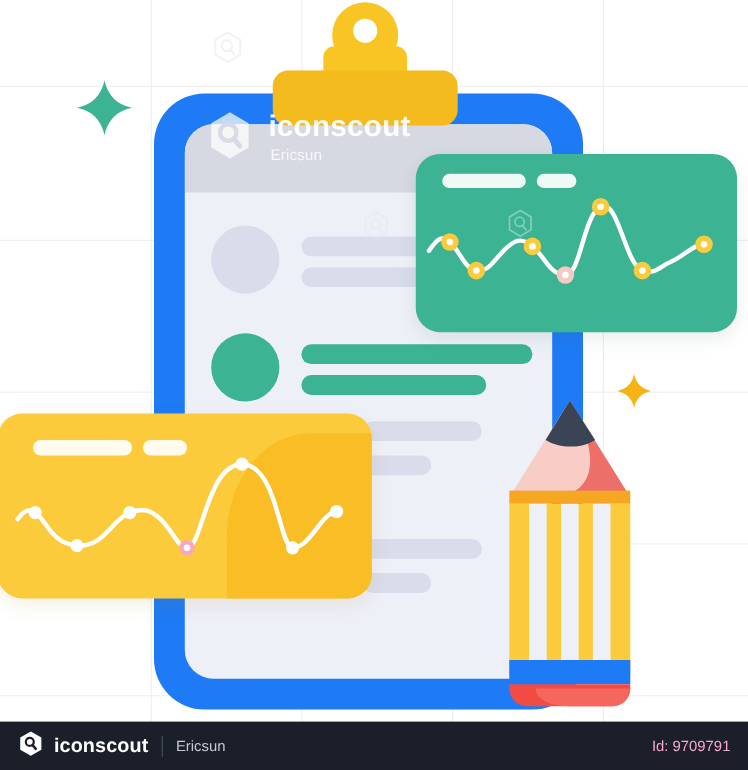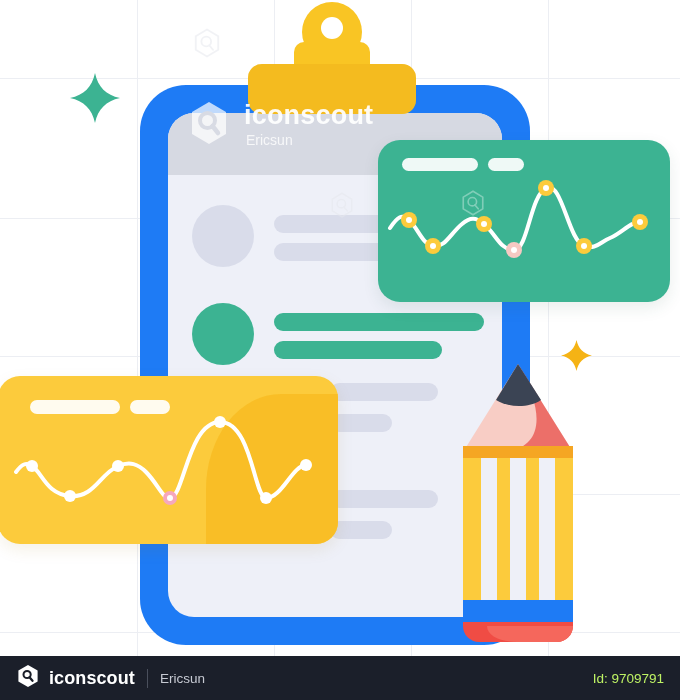--- a/index.html
+++ b/index.html
@@ -52,21 +52,21 @@
   #wm-center .wm-sub{position:absolute;left:60px;top:34px;font-size:14px;color:rgba(255,255,255,.80);}
 
   
   #footer{position:absolute;left:0;bottom:0;width:680px;height:44px;background:#1b1f2a;
      display:flex;align-items:center;padding:0 16px;box-sizing:border-box;}
   #footer .fl{display:flex;align-items:center;gap:9px;}
   #footer .brand{font-size:18px;font-weight:700;color:#ffffff;letter-spacing:.1px;}
   #footer .sep{width:1px;height:19px;background:#4a4f5c;margin:0 12px;}
   #footer .author{font-size:13.5px;color:#c6c9d2;}
   #footer .spacer{flex:1;}
-  #footer .idtxt{font-size:13.5px;color:#bef264;}
+  #footer .idtxt{font-size:13.5px;color:#f9a8d4;}
 </style>
 </head>
 <body>
 
 <div id="stage">
 
   <div class="grid" id="grid">
       <div class="gl v" style="left: 137px; background: rgb(236, 238, 243);"></div>
       <div class="gl v" style="left: 274px; background: rgb(236, 238, 243);"></div>
       <div class="gl v" style="left: 411px; background: rgb(236, 238, 243);"></div>

